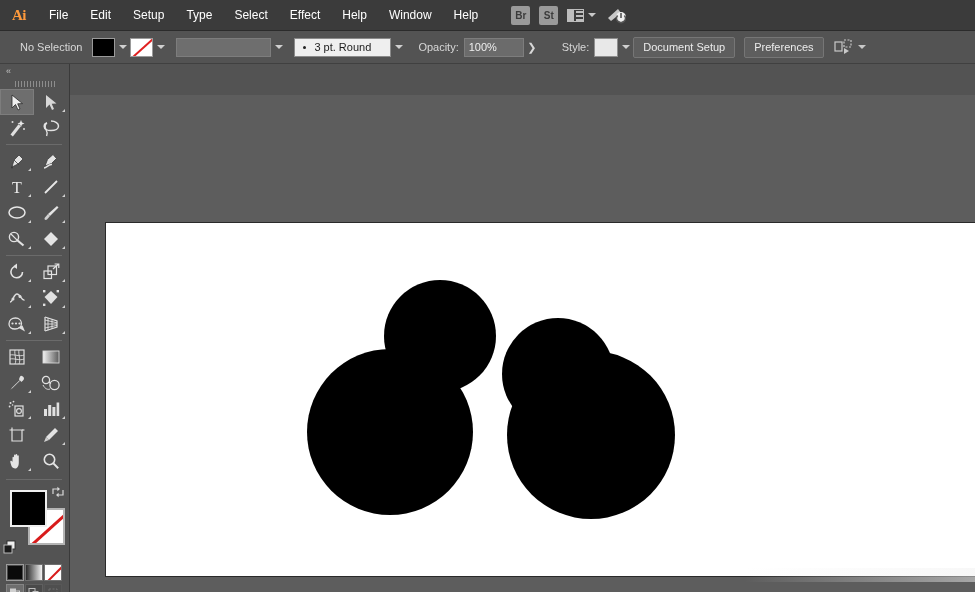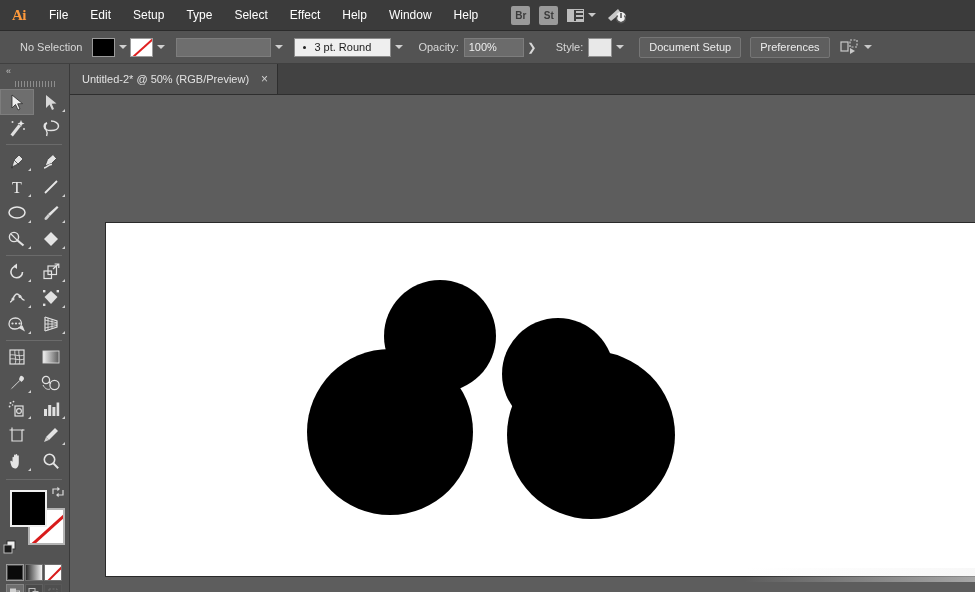--- a/index.html
+++ b/index.html
@@ -288,45 +288,39 @@
       <span>3 pt. Round</span>
     </div>
     <div class="mini-drop">
       <div class="chev"></div>
     </div>
 
     <span class="cb-label" style="margin-left:12px;">Opacity:</span>
     <div class="field" style="width:60px; margin-left:5px;">100%</div>
     <div class="fwd-arrow">❯</div>
 
-    <span class="cb-label" style="margin-left:16px;">Style:</span>
+    <span class="cb-label" style="margin-left:22px;">Style:</span>
     <div class="style-swatch" style="margin-left:5px;"></div>
     <div class="mini-drop">
       <div class="chev"></div>
     </div>
 
-    <div class="btn" style="margin-left:12px;text-align:right;">Document Setup</div>
+    <div class="btn" style="text-align:right;">Document Setup</div>
     <div class="btn" style="margin-left:9px;">Preferences</div>
 
     <div style="display:flex;align-items:center;gap:4px;margin-left:10px;">
       <svg width="20" height="16" viewBox="0 0 20 16">
         <rect x="1" y="3" width="7" height="9" fill="none" stroke="#c9c9c9" stroke-width="1.2"></rect>
         <rect x="10" y="1" width="7" height="7" fill="none" stroke="#c9c9c9" stroke-width="1.2" stroke-dasharray="2 1.5"></rect>
         <path d="M10 15 L10 9 L15 12 Z" fill="#c9c9c9"></path>
       </svg>
       <div class="chev"></div>
     </div>
   </div>
 
-  <div class="tabbar">
-    <div class="doc-tab">
-      <span>Untitled-2* @ 50% (RGB/Preview)</span>
-      <span class="tab-close">×</span>
-    </div>
-  </div>
 
   <div class="toolbar">
     <div class="tb-header">
       <span>«</span>
     </div>
     <div class="tb-grip"></div>
 
     <div class="tool-grid">
 
       <div class="tool active">

